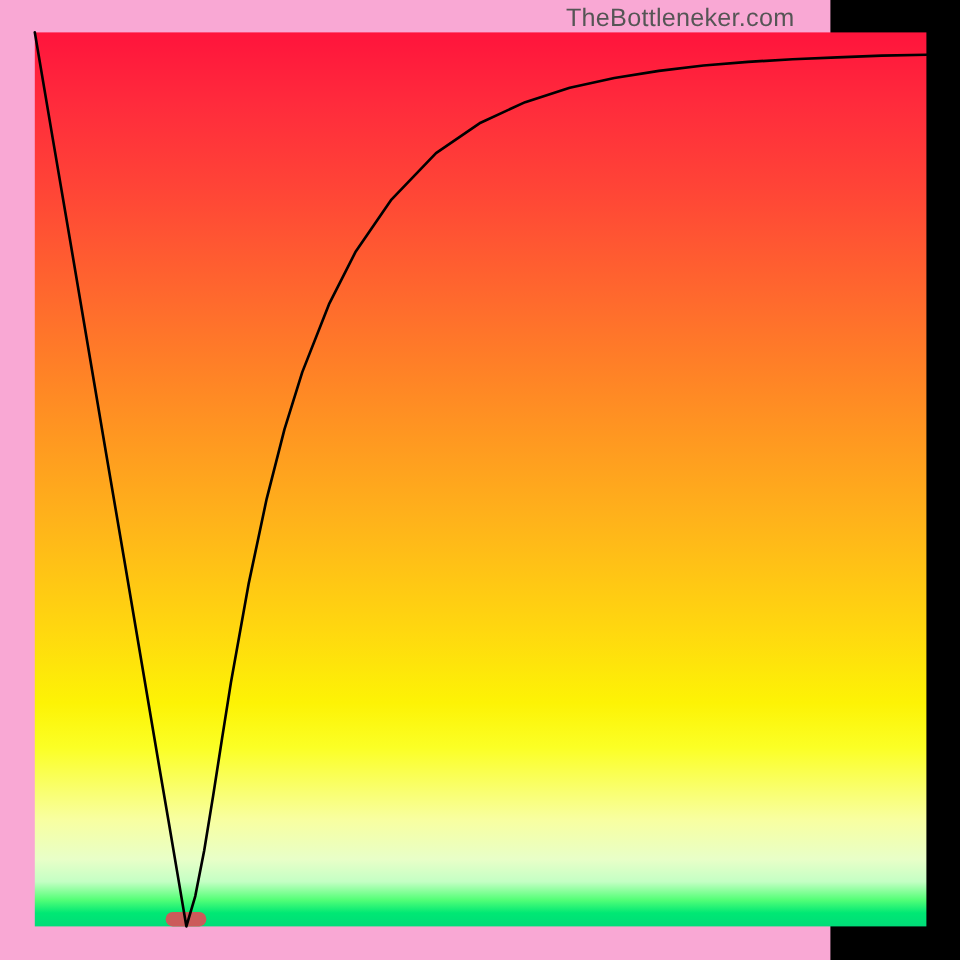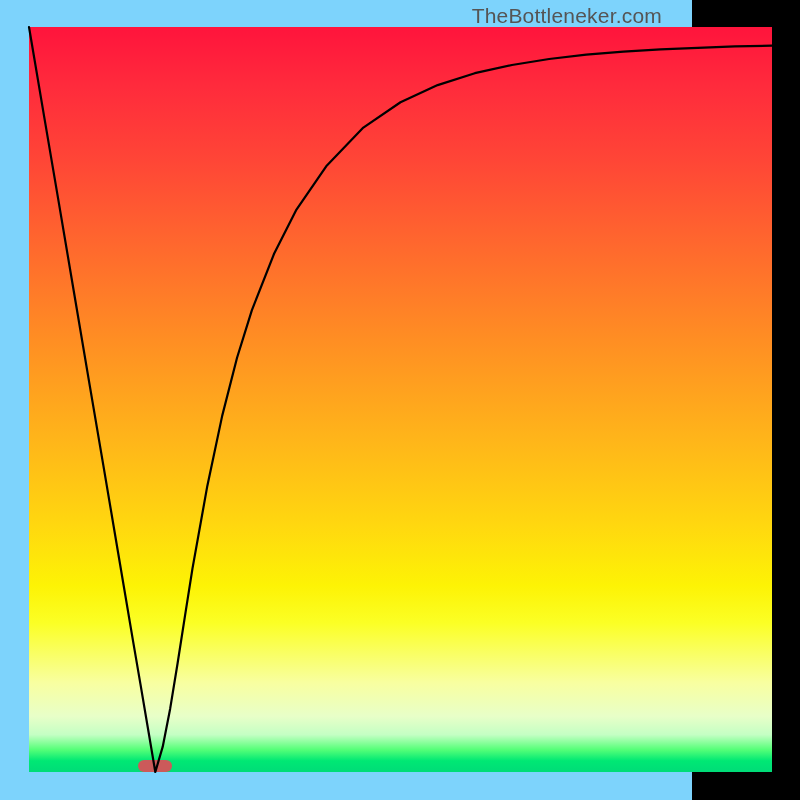--- a/index.html
+++ b/index.html
@@ -8,21 +8,21 @@
     width: 800px;
     height: 800px;
     overflow: hidden;
     background: #000;
     font-family: Arial, Helvetica, sans-serif;
   }
   .frame {
     position: relative;
     width: 692px;
     height: 800px;
-    background: #7dd3fc;
+    background: #f9a8d4;
   }
   .plot-area {
     position: absolute;
     left: 29px;
     top: 27px;
     width: 743px;
     height: 745px;
     background: linear-gradient(to bottom,
       #ff143c 0%,
       #ff2b3c 8%,

